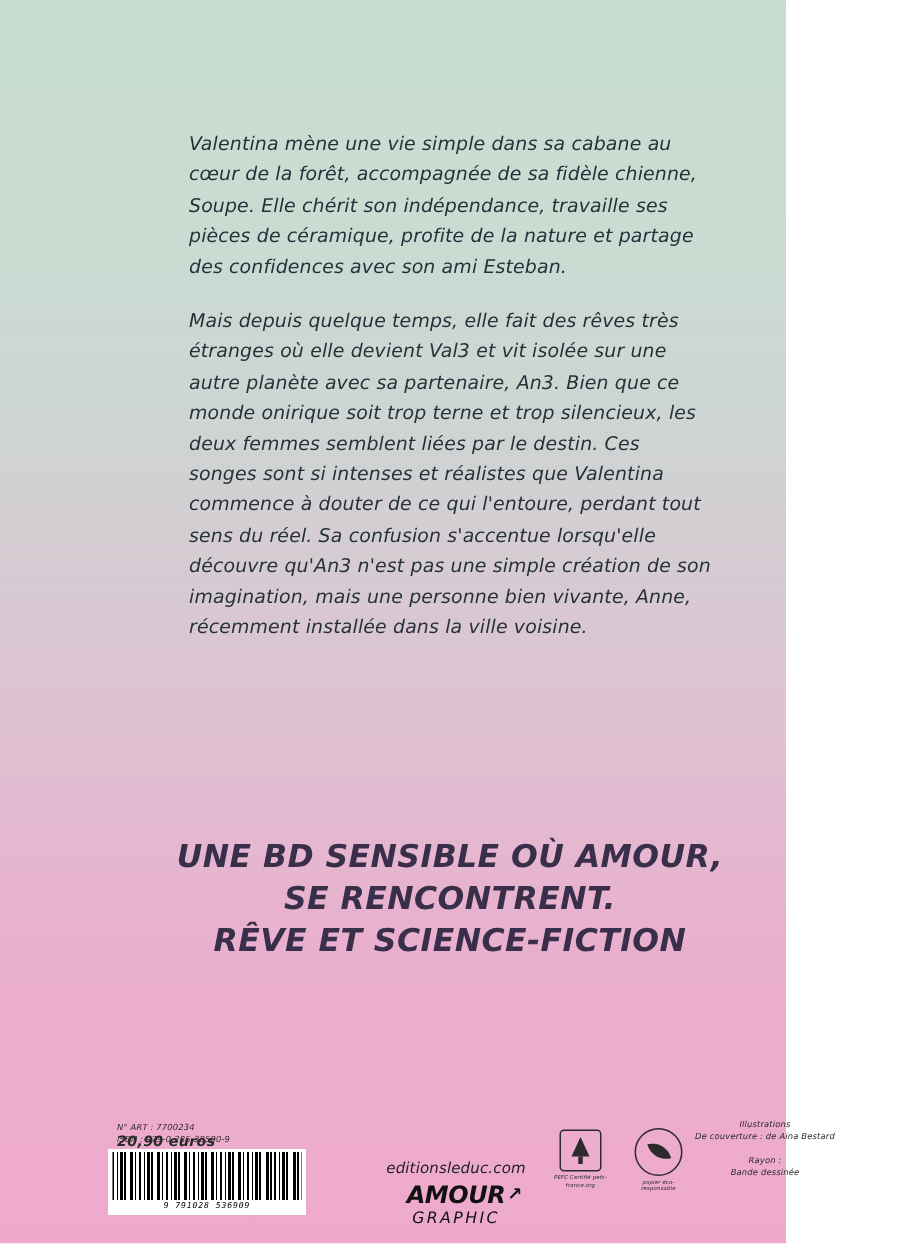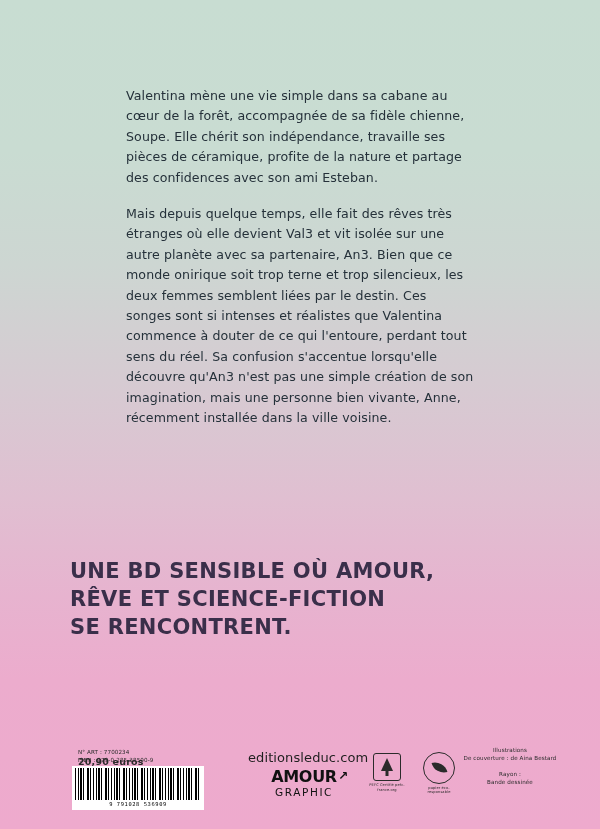--- a/index.html
+++ b/index.html
@@ -8,24 +8,25 @@
   }
   body {
     width: 600px;
     height: 829px;
     font-family: "DejaVu Sans", sans-serif;
     background: #ffffff;
     overflow: hidden;
   }
   .book-back {
     position: relative;
-    width: 600px;
+    width: 524px;
     height: 829px;
     background: linear-gradient(180deg, #c8ddd2 0%, #c9dcd2 18%, #cdd6d2 32%, #d6cbd2 46%, #e0bfd1 60%, #e7b3cf 72%, #ecaccd 82%, #eeaacd 100%);
     box-sizing: border-box;
+    font-style: italic;
   }
   .copy-area {
     position: absolute;
     left: 126px;
     top: 86px;
     width: 348px;
   }
   .para {
     color: #25313a;
     font-size: 12.6px;
@@ -35,20 +36,21 @@
     text-align: left;
   }
   .para:last-child {
     margin-bottom: 0;
   }
   .tagline {
     position: absolute;
     left: 70px;
     top: 557px;
     width: 460px;
+    text-align: center;
     color: #3a2f4a;
     font-family: "DejaVu Sans", sans-serif;
     font-weight: bold;
     font-size: 21px;
     line-height: 28px;
     letter-spacing: 0.3px;
   }
   .tagline .tl-line {
     display: block;
     white-space: nowrap;
@@ -110,23 +112,24 @@
     font-family: "DejaVu Sans Mono", monospace;
   }
   .publisher {
     position: absolute;
     left: 248px;
     top: 750px;
     text-align: center;
     width: 112px;
   }
   .pub-url {
-    font-size: 13px;
+    font-size: 10px;
     color: #1f1f1f;
     letter-spacing: 0.1px;
+    margin-top: 24px;
   }
   .pub-logo {
     margin-top: 3px;
     color: #111;
     font-weight: bold;
     font-size: 16px;
     line-height: 17px;
     letter-spacing: -0.3px;
     position: relative;
     display: inline-block;
@@ -249,22 +252,22 @@
 
 <div class="book-back">
 
   <div class="copy-area">
     <p class="para">Valentina mène une vie simple dans sa cabane au cœur de la forêt, accompagnée de sa fidèle chienne, Soupe. Elle chérit son indépendance, travaille ses pièces de céramique, profite de la nature et partage des confidences avec son ami Esteban.</p>
     <p class="para">Mais depuis quelque temps, elle fait des rêves très étranges où elle devient Val3 et vit isolée sur une autre planète avec sa partenaire, An3. Bien que ce monde onirique soit trop terne et trop silencieux, les deux femmes semblent liées par le destin. Ces songes sont si intenses et réalistes que Valentina commence à douter de ce qui l'entoure, perdant tout sens du réel. Sa confusion s'accentue lorsqu'elle découvre qu'An3 n'est pas une simple création de son imagination, mais une personne bien vivante, Anne, récemment installée dans la ville voisine.</p>
   </div>
 
   <div class="tagline">
     <span class="tl-line">UNE BD SENSIBLE OÙ AMOUR,</span>
+    <span class="tl-line">SE RENCONTRENT.</span>
     <span class="tl-line">RÊVE ET SCIENCE-FICTION</span>
-    <span class="tl-line">SE RENCONTRENT.</span>
   </div>
 
   <div class="price-block">
     <div class="price-main">20,90 euros</div>
     <div class="price-sub">Prix TTC France</div>
   </div>
 
   <div class="codes">
     <div>N° ART : 7700234</div>
     <div>ISBN : 979-0-285-38500-9</div>

